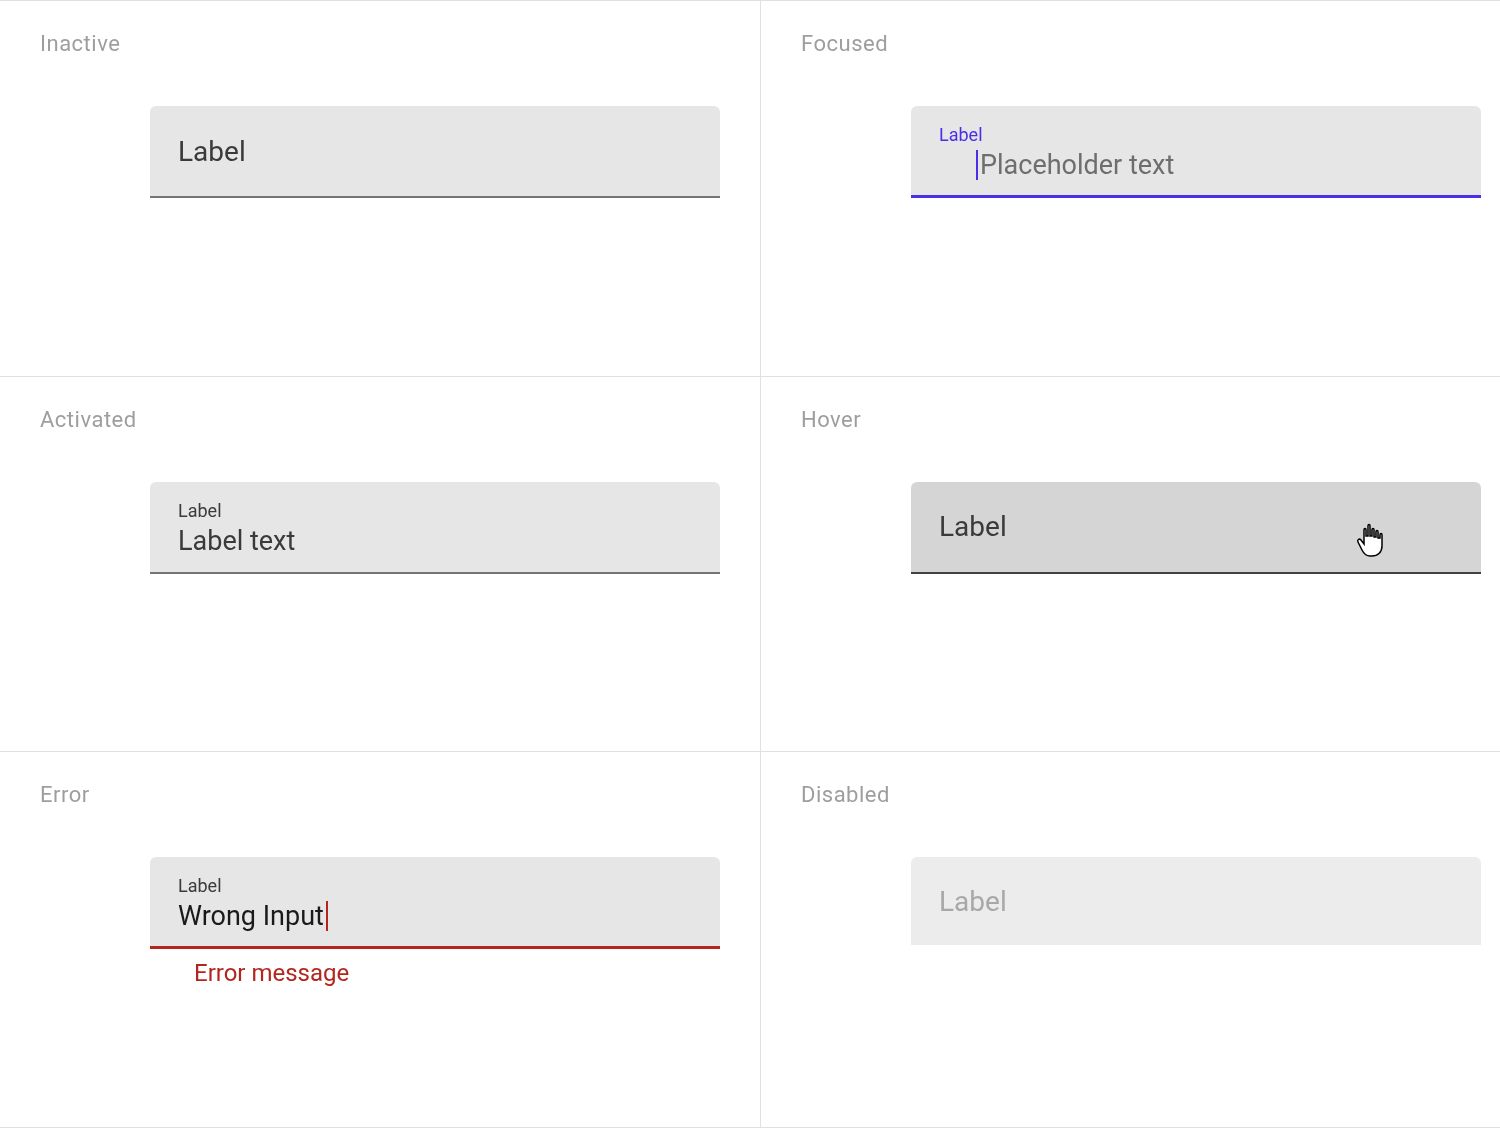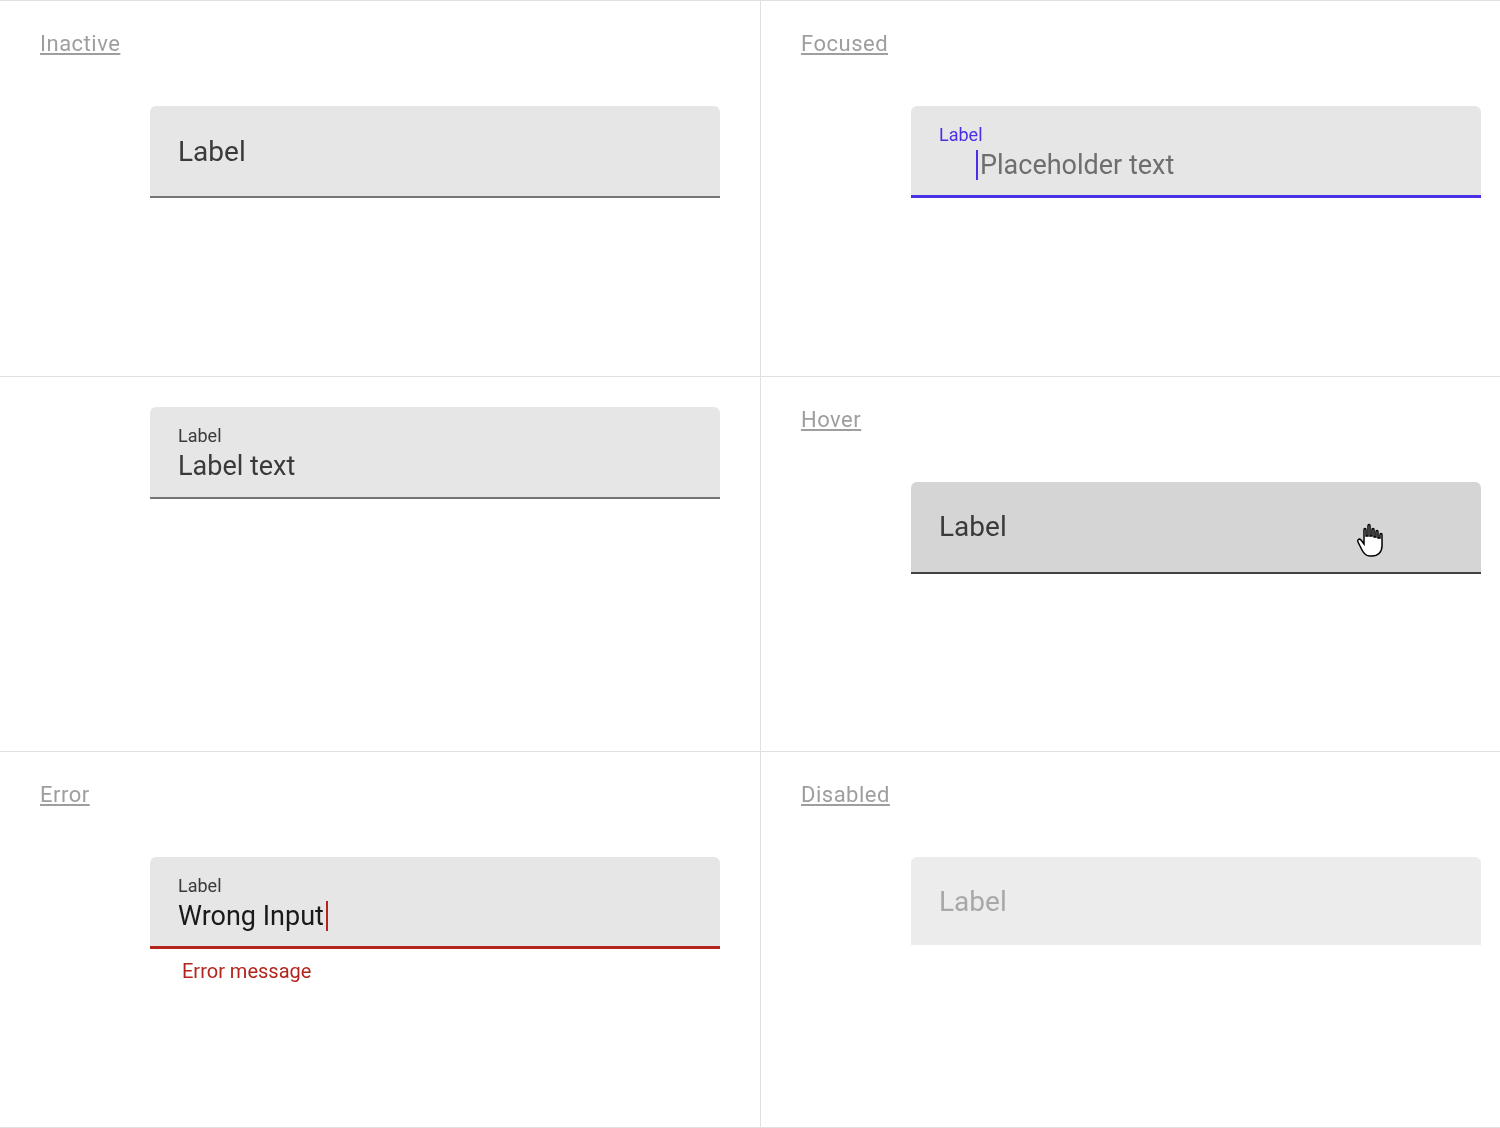--- a/index.html
+++ b/index.html
@@ -29,21 +29,20 @@
     }
     .cell:nth-child(2n) {
       border-right: none;
     }
     .state-title {
       color: #9e9e9e;
       font-size: 22px;
       font-weight: 400;
       letter-spacing: 0.5px;
       margin-bottom: 50px;
-      text-decoration: underline;
     }
     .field-wrapper {
       margin-left: 110px;
       width: 570px;
     }
     .field-wrapper.right {
       margin-left: 110px;
     }
     .text-field {
       background: #e6e6e6;
@@ -153,23 +152,23 @@
       font-size: 27px;
     }
     .text-field.error .cursor-red {
       width: 2px;
       height: 30px;
       background: #b3261e;
       margin-left: 2px;
     }
     .error-message {
       color: #b3261e;
-      font-size: 20px;
+      font-size: 24px;
       margin-top: 10px;
-      margin-left: 32px;
+      margin-left: 44px;
     }
     
     .text-field.disabled {
       background: #ececec;
       border-bottom: none;
       height: 88px;
     }
     .text-field.disabled .label-large {
       color: #a8a8a8;
       font-size: 28px;
@@ -196,20 +195,21 @@
         <span class="label-small">Label</span>
         <div class="input-line">
           <span class="cursor"></span>
           <span class="placeholder">Placeholder text</span>
         </div>
       </div>
     </div>
   </div>
 
   <div class="cell">
+    <div class="state-title">Activated</div>
     <div class="field-wrapper">
       <div class="text-field activated">
         <span class="label-small">Label</span>
         <span class="input-text">Label text</span>
       </div>
     </div>
   </div>
 
   <div class="cell">
     <div class="state-title">Hover</div>

